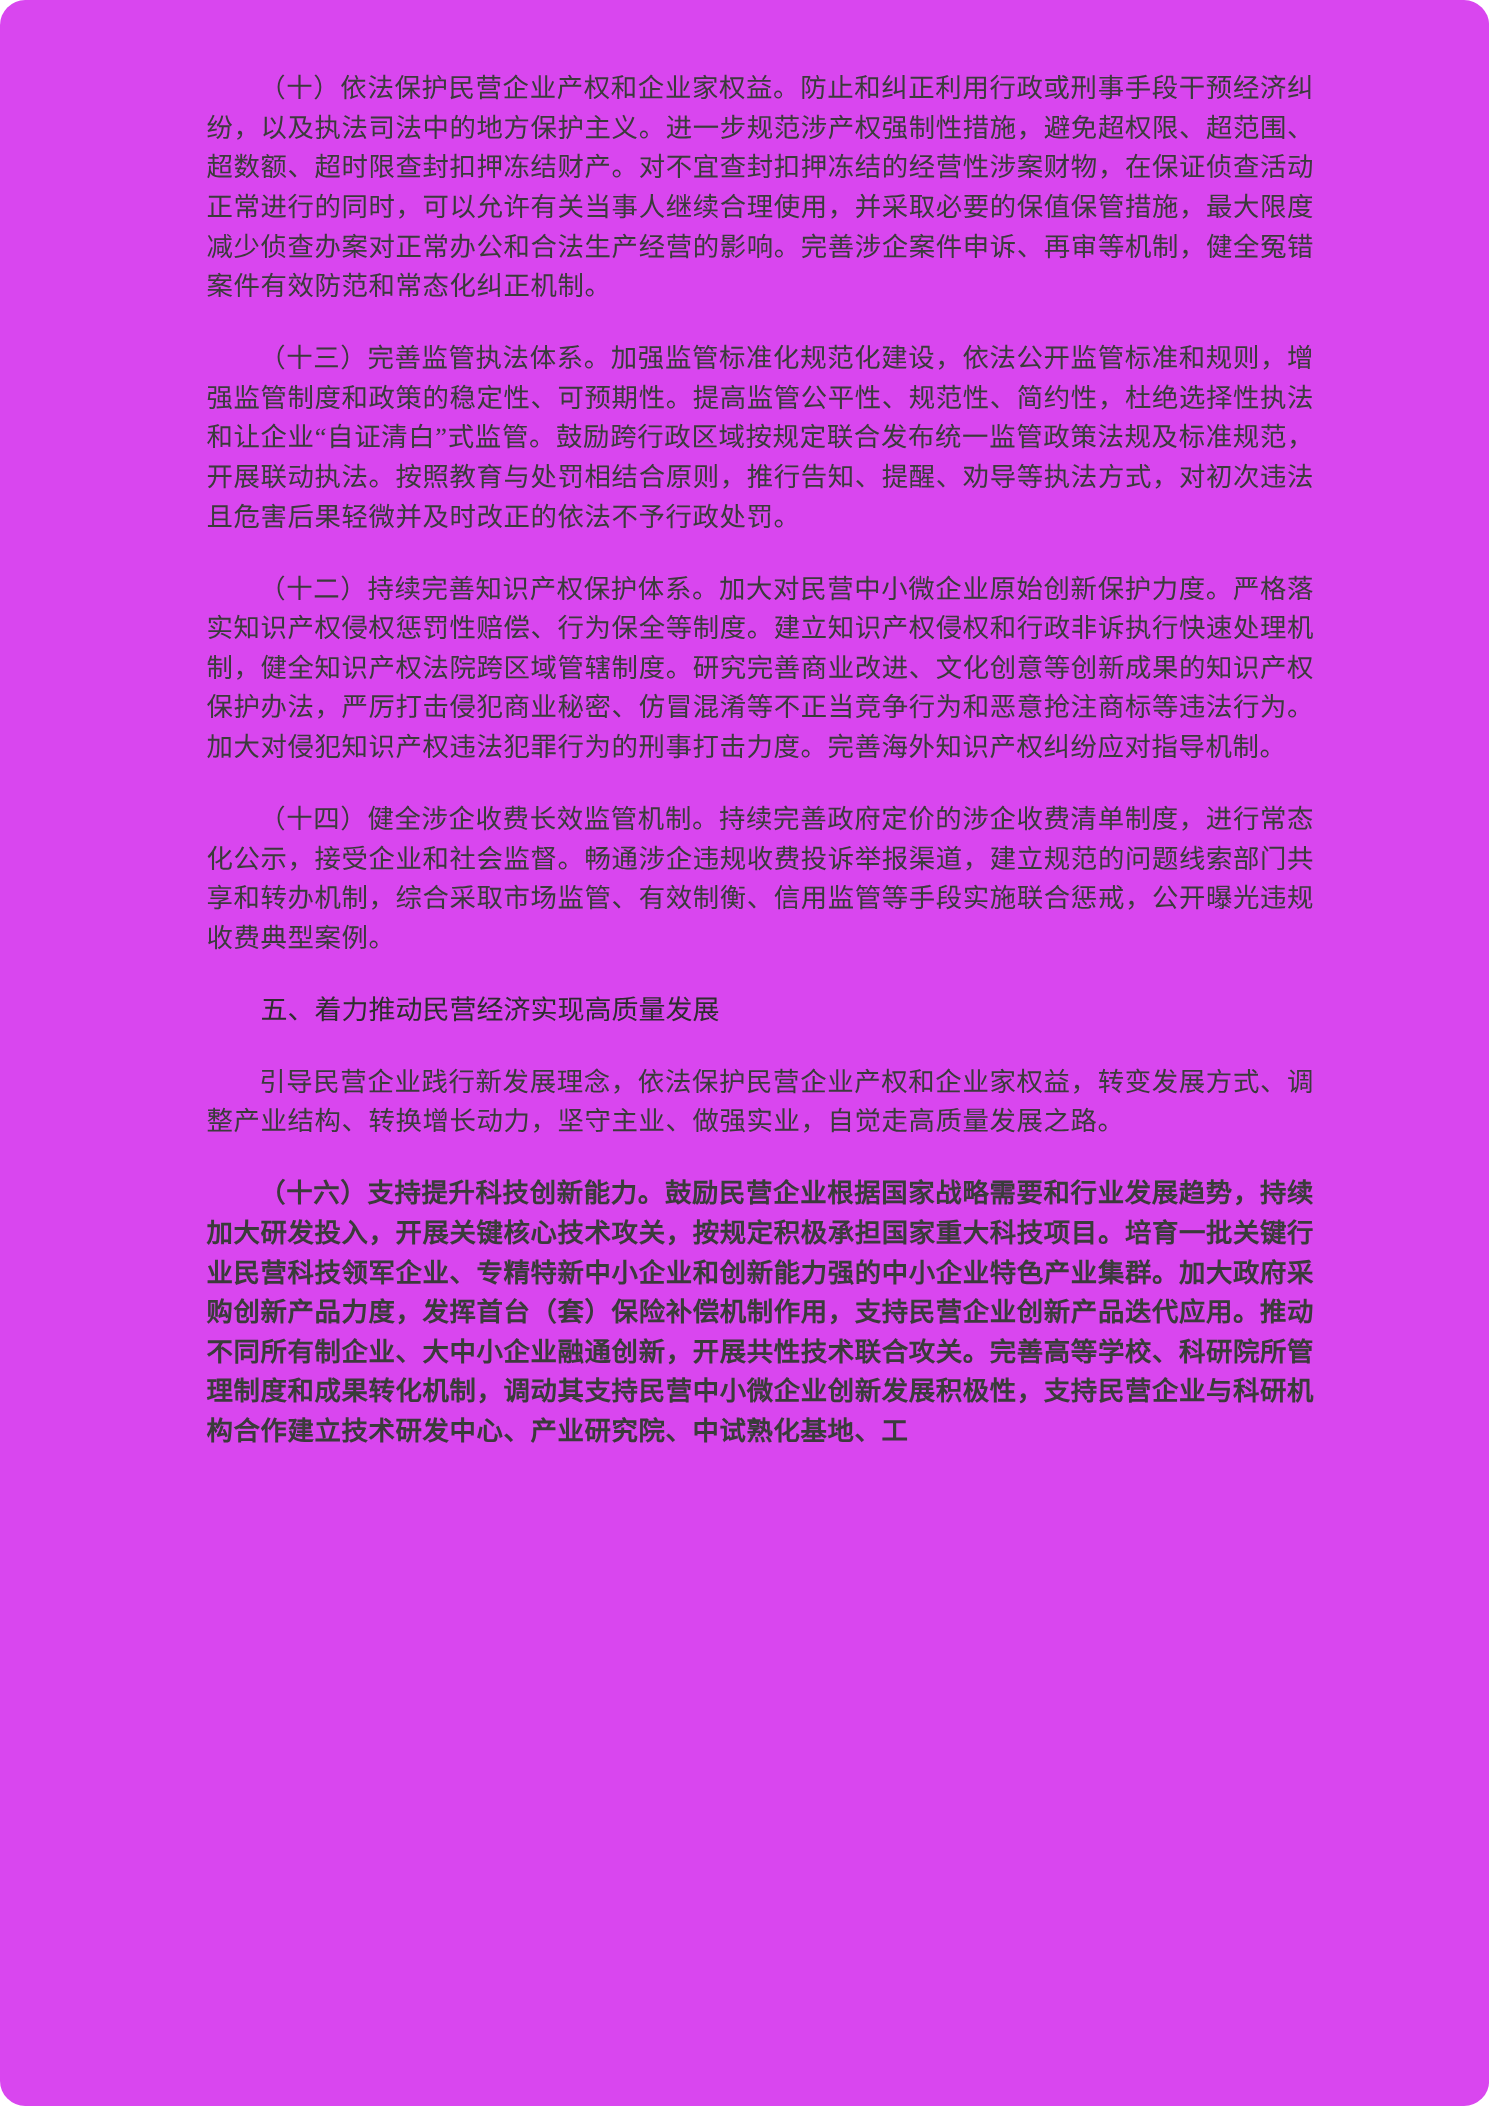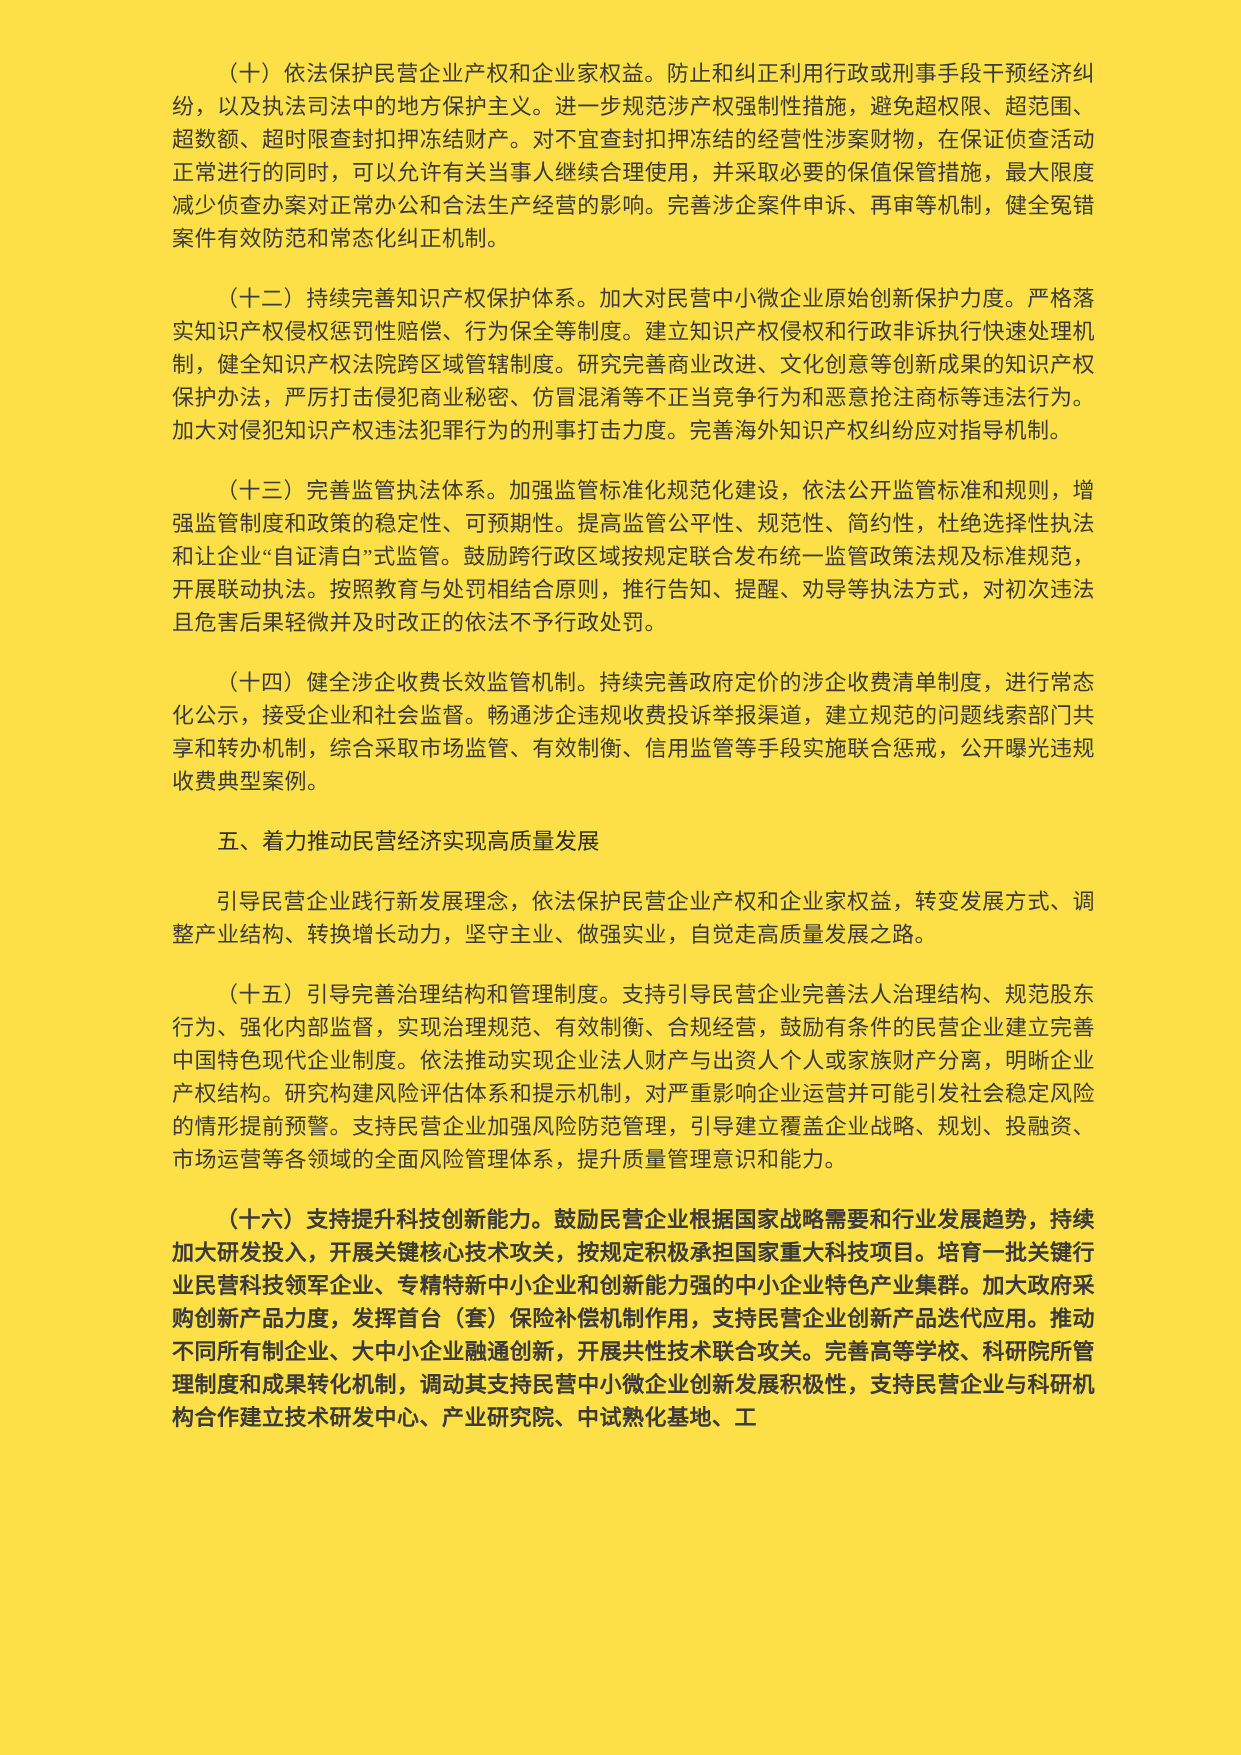--- a/index.html
+++ b/index.html
@@ -40,25 +40,24 @@
     color: #2e2e2e;
   }
   .para:last-child {
     margin-bottom: 0;
     font-weight: bold;
   }
 </style>
 </head>
 <body>
 
-<div class="page" style="background: #fde047; color: rgb(59, 59, 59);">
+<div class="page" style="background: #d946ef; color: rgb(59, 59, 59); border-radius: 21px;">
   <main class="doc-body">
 
   <p class="para">（十）依法保护民营企业产权和企业家权益。防止和纠正利用行政或刑事手段干预经济纠纷，以及执法司法中的地方保护主义。进一步规范涉产权强制性措施，避免超权限、超范围、超数额、超时限查封扣押冻结财产。对不宜查封扣押冻结的经营性涉案财物，在保证侦查活动正常进行的同时，可以允许有关当事人继续合理使用，并采取必要的保值保管措施，最大限度减少侦查办案对正常办公和合法生产经营的影响。完善涉企案件申诉、再审等机制，健全冤错案件有效防范和常态化纠正机制。</p>
+      <p class="para">（十三）完善监管执法体系。加强监管标准化规范化建设，依法公开监管标准和规则，增强监管制度和政策的稳定性、可预期性。提高监管公平性、规范性、简约性，杜绝选择性执法和让企业“自证清白”式监管。鼓励跨行政区域按规定联合发布统一监管政策法规及标准规范，开展联动执法。按照教育与处罚相结合原则，推行告知、提醒、劝导等执法方式，对初次违法且危害后果轻微并及时改正的依法不予行政处罚。</p>
       <p class="para">（十二）持续完善知识产权保护体系。加大对民营中小微企业原始创新保护力度。严格落实知识产权侵权惩罚性赔偿、行为保全等制度。建立知识产权侵权和行政非诉执行快速处理机制，健全知识产权法院跨区域管辖制度。研究完善商业改进、文化创意等创新成果的知识产权保护办法，严厉打击侵犯商业秘密、仿冒混淆等不正当竞争行为和恶意抢注商标等违法行为。加大对侵犯知识产权违法犯罪行为的刑事打击力度。完善海外知识产权纠纷应对指导机制。</p>
-      <p class="para">（十三）完善监管执法体系。加强监管标准化规范化建设，依法公开监管标准和规则，增强监管制度和政策的稳定性、可预期性。提高监管公平性、规范性、简约性，杜绝选择性执法和让企业“自证清白”式监管。鼓励跨行政区域按规定联合发布统一监管政策法规及标准规范，开展联动执法。按照教育与处罚相结合原则，推行告知、提醒、劝导等执法方式，对初次违法且危害后果轻微并及时改正的依法不予行政处罚。</p>
       <p class="para">（十四）健全涉企收费长效监管机制。持续完善政府定价的涉企收费清单制度，进行常态化公示，接受企业和社会监督。畅通涉企违规收费投诉举报渠道，建立规范的问题线索部门共享和转办机制，综合采取市场监管、有效制衡、信用监管等手段实施联合惩戒，公开曝光违规收费典型案例。</p>
       <h2 class="heading">五、着力推动民营经济实现高质量发展</h2>
       <p class="para">引导民营企业践行新发展理念，依法保护民营企业产权和企业家权益，转变发展方式、调整产业结构、转换增长动力，坚守主业、做强实业，自觉走高质量发展之路。</p>
-      <p class="para">（十五）引导完善治理结构和管理制度。支持引导民营企业完善法人治理结构、规范股东行为、强化内部监督，实现治理规范、有效制衡、合规经营，鼓励有条件的民营企业建立完善中国特色现代企业制度。依法推动实现企业法人财产与出资人个人或家族财产分离，明晰企业产权结构。研究构建风险评估体系和提示机制，对严重影响企业运营并可能引发社会稳定风险的情形提前预警。支持民营企业加强风险防范管理，引导建立覆盖企业战略、规划、投融资、市场运营等各领域的全面风险管理体系，提升质量管理意识和能力。</p>
       <p class="para">（十六）支持提升科技创新能力。鼓励民营企业根据国家战略需要和行业发展趋势，持续加大研发投入，开展关键核心技术攻关，按规定积极承担国家重大科技项目。培育一批关键行业民营科技领军企业、专精特新中小企业和创新能力强的中小企业特色产业集群。加大政府采购创新产品力度，发挥首台（套）保险补偿机制作用，支持民营企业创新产品迭代应用。推动不同所有制企业、大中小企业融通创新，开展共性技术联合攻关。完善高等学校、科研院所管理制度和成果转化机制，调动其支持民营中小微企业创新发展积极性，支持民营企业与科研机构合作建立技术研发中心、产业研究院、中试熟化基地、工</p>
     </main>
 </div>
 
 </body></html>

